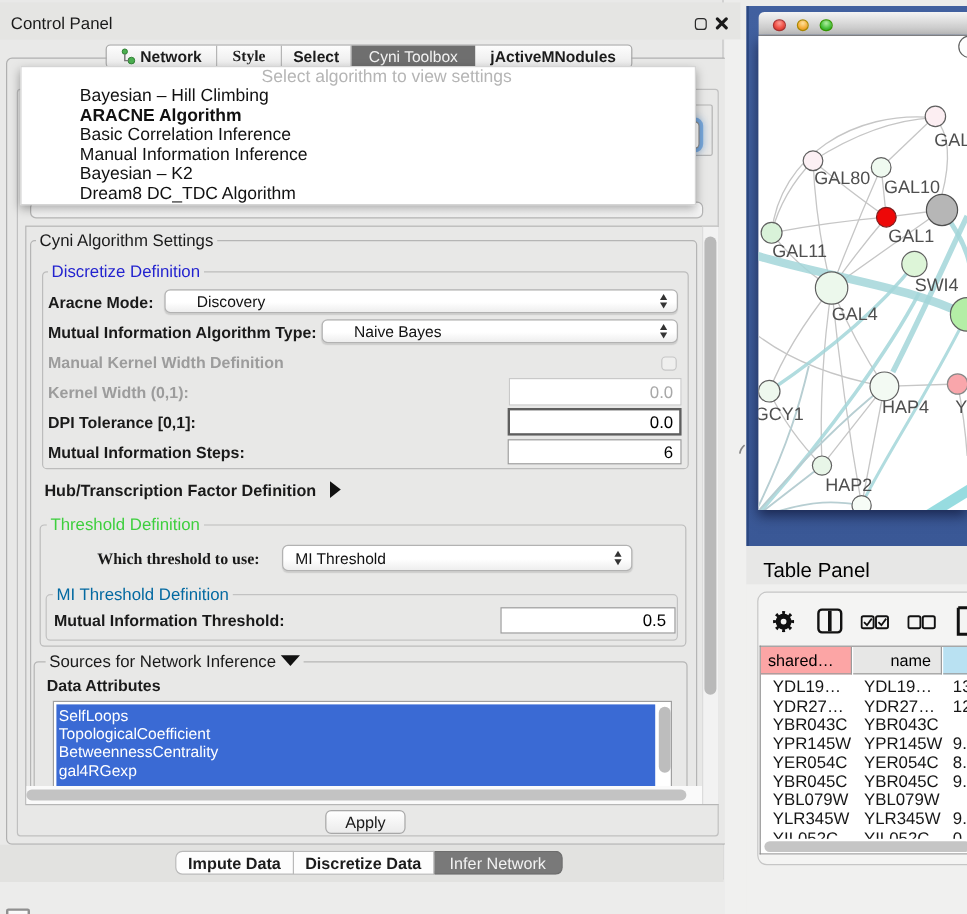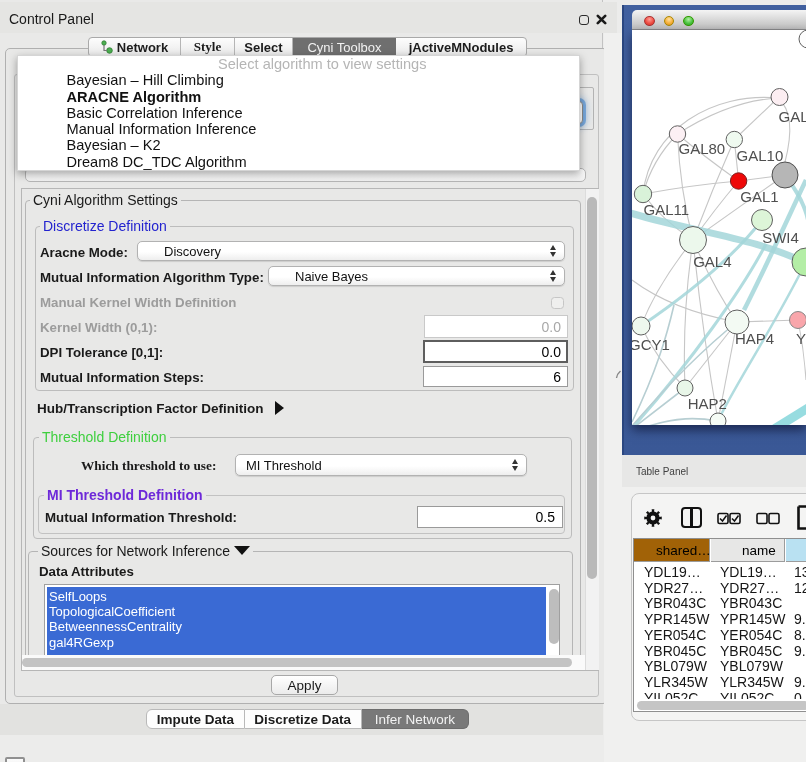--- a/index.html
+++ b/index.html
@@ -97,21 +97,21 @@
 <div class="fs" style="left:33px; top:437px; width:539px; height:102px; border-color:#bcbcbc;"></div>
 <div class="leg" style="left:39px; top:431px; color:#3ecf3e;">Threshold Definition</div>
 
 <div class="lbl" style="left:81px; top:458px;font-family:Liberation Serif, serif;">Which threshold to use:</div>
 <div class="combo" style="left:235px; top:454px; width:292px; height:22px;">
     <span class="t" style="left:10px; top:3px;">MI Threshold</span>
     <span class="spin"></span>
   </div>
 
 <div class="fs" style="left:38px; top:495px; width:527px; height:39px; border-color:#c2c2c2;"></div>
-<div class="leg" style="left:44px; top:489px; color:#6d28d9;font-weight:bold;">MI Threshold Definition</div>
+<div class="leg" style="left:44px; top:489px; color:#0369a1;">MI Threshold Definition</div>
 <div class="lbl" style="left:45px; top:510px;">Mutual Information Threshold:</div>
 <div class="field" style="left:417px; top:506px; width:146px; height:22px; border:1px solid #9a9a9a; color:#000; padding:2px 7px 0 0;">0.5</div>
 
 <div class="fs" style="left:28px; top:551px; width:545px; height:112px; border-color:#b5b5b5;"></div>
 <div class="leg" style="left:38px; top:545px; color:#1a1a1a;">Sources for Network Inference <span style="display:inline-block; width:0; height:0; border-left:8px solid transparent; border-right:8px solid transparent; border-top:9px solid #111; vertical-align:1px;"></span></div>
 <div class="lbl" style="left:39px; top:564px;">Data Attributes</div>
 
 <div class="abs" style="left:44px; top:584px; width:516px; height:73px; background:#fff; border:1px solid #9f9f9f; overflow:hidden;">
   <div class="abs" style="left:2px; top:2px; width:499px; height:68px; background:#3a6ad4;"></div>
   <div class="abs" style="left:4px; top:4px; font-size:13px; line-height:15.2px; color:#fff;">SelfLoops<br>TopologicalCoefficient<br>BetweennessCentrality<br>gal4RGexp<br>&nbsp;</div>
@@ -230,21 +230,21 @@
         <text x="-3" y="320">GCY1</text>
         <text x="103" y="314">HAP4</text>
         <text x="164" y="314">YM</text>
         <text x="55.7" y="379">HAP2</text>
       </g>
     </svg>
   </div>
 </div>
 
 <div class="abs" style="left:622px; top:455px; width:184px; height:32px; background:#e7e7e6;"></div>
-<div class="abs" style="left:636px; top:466px; font-size:10px; color:#404040;">Table Panel</div>
+<div class="abs" style="left:636px; top:466px; font-size:17px; color:#000000;">Table Panel</div>
 <div class="abs" style="left:622px; top:487px; width:184px; height:275px; background:#f0f0ef;"></div>
 
 <div class="abs" style="left:631px; top:493px; width:190px; height:228px; background:#f4f4f3; border:1px solid #c6c6c6; border-radius:8px;"></div>
 
 <svg class="abs" style="left:644px; top:509px;" width="18" height="18" viewBox="0 0 18 18">
   <path fill="#111" fill-rule="evenodd" d="M17.69 7.62 A8.8 8.8 0 0 1 17.69 10.38 L15.52 10.03 A6.6 6.6 0 0 1 14.34 12.88 L16.12 14.17 A8.8 8.8 0 0 1 14.17 16.12 L12.88 14.34 A6.6 6.6 0 0 1 10.03 15.52 L10.38 17.69 A8.8 8.8 0 0 1 7.62 17.69 L7.97 15.52 A6.6 6.6 0 0 1 5.12 14.34 L3.83 16.12 A8.8 8.8 0 0 1 1.88 14.17 L3.66 12.88 A6.6 6.6 0 0 1 2.48 10.03 L0.31 10.38 A8.8 8.8 0 0 1 0.31 7.62 L2.48 7.97 A6.6 6.6 0 0 1 3.66 5.12 L1.88 3.83 A8.8 8.8 0 0 1 3.83 1.88 L5.12 3.66 A6.6 6.6 0 0 1 7.97 2.48 L7.62 0.31 A8.8 8.8 0 0 1 10.38 0.31 L10.03 2.48 A6.6 6.6 0 0 1 12.88 3.66 L14.17 1.88 A8.8 8.8 0 0 1 16.12 3.83 L14.34 5.12 A6.6 6.6 0 0 1 15.52 7.97 Z M11.40 9.00 A2.4 2.4 0 1 0 6.60 9.00 A2.4 2.4 0 1 0 11.40 9.00 Z"></path>
 </svg>
 <div class="abs" style="left:681px; top:507px; width:21px; height:21px; border:2.6px solid #111; border-radius:4px;"></div>
 <div class="abs" style="left:690.2px; top:509px; width:2.6px; height:17px; background:#111;"></div>
 <svg class="abs" style="left:717px; top:512px;" width="24" height="13" viewBox="0 0 24 13">
@@ -255,21 +255,21 @@
 </svg>
 <svg class="abs" style="left:756px; top:512px;" width="24" height="13" viewBox="0 0 24 13">
   <rect x="1" y="1.5" width="10" height="10" rx="1.5" fill="none" stroke="#111" stroke-width="1.6"></rect>
   <rect x="13" y="1.5" width="10" height="10" rx="1.5" fill="none" stroke="#111" stroke-width="1.6"></rect>
 </svg>
 <svg class="abs" style="left:797px; top:505px;" width="9" height="25" viewBox="0 0 9 25">
   <path d="M1.5 1.5 L9 1.5 M1.5 1.5 L1.5 23.5 L9 23.5" stroke="#111" stroke-width="2.6" fill="none"></path>
 </svg>
 
 <div class="abs" id="tbl" style="left:633px; top:538px; width:173px; height:174px; background:#fff; border:1px solid #8f8f8f; border-right:none; overflow:hidden;">
-  <div class="abs" style="left:0; top:0; width:76px; height:23px; background:#a16207; border-right:1px solid #9c9c9c; border-bottom:1px solid #9c9c9c; text-align:left; padding-left:22px; font-size:13.5px; line-height:23px;">shared…</div>
+  <div class="abs" style="left:0; top:0; width:76px; height:23px; background:#fca5a5; border-right:1px solid #9c9c9c; border-bottom:1px solid #9c9c9c; text-align:left; padding-left:6px; font-size:13.5px; line-height:23px;">shared…</div>
   <div class="abs" style="left:77px; top:0; width:74px; height:23px; background:#e7e7e6; border-right:1px solid #9c9c9c; border-bottom:1px solid #9c9c9c; text-align:left; padding-left:31px; font-size:13.5px; line-height:23px;">name</div>
   <div class="abs" style="left:152px; top:0; width:21px; height:23px; background:#b9e1f2; border-bottom:1px solid #9c9c9c;"></div>
   <div class="abs" id="rows" style="left:0; top:26px; width:173px; font-size:14px; line-height:15.7px; color:#161616;">
       <div style="position:absolute; left:10px; top:0.0px;">YDL19…</div>
       <div style="position:absolute; left:86px; top:0.0px;">YDL19…</div>
       <div style="position:absolute; left:160px; top:0.0px;">13</div>
       <div style="position:absolute; left:10px; top:15.7px;">YDR27…</div>
       <div style="position:absolute; left:86px; top:15.7px;">YDR27…</div>
       <div style="position:absolute; left:160px; top:15.7px;">12</div>
       <div style="position:absolute; left:10px; top:31.4px;">YBR043C</div>

